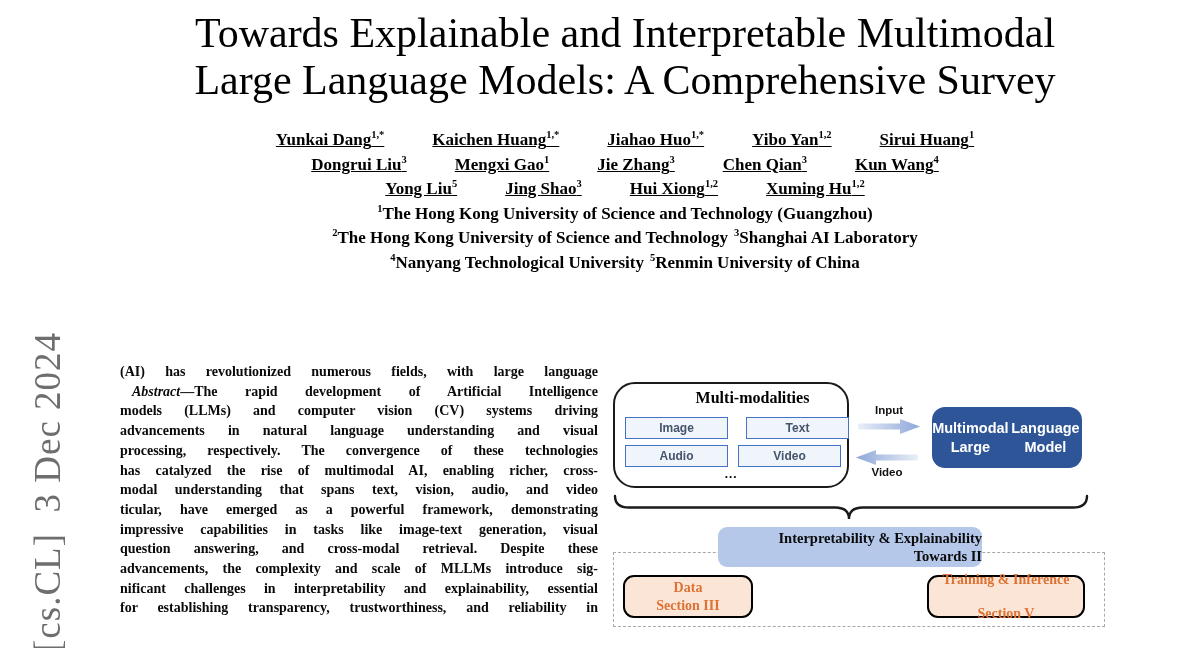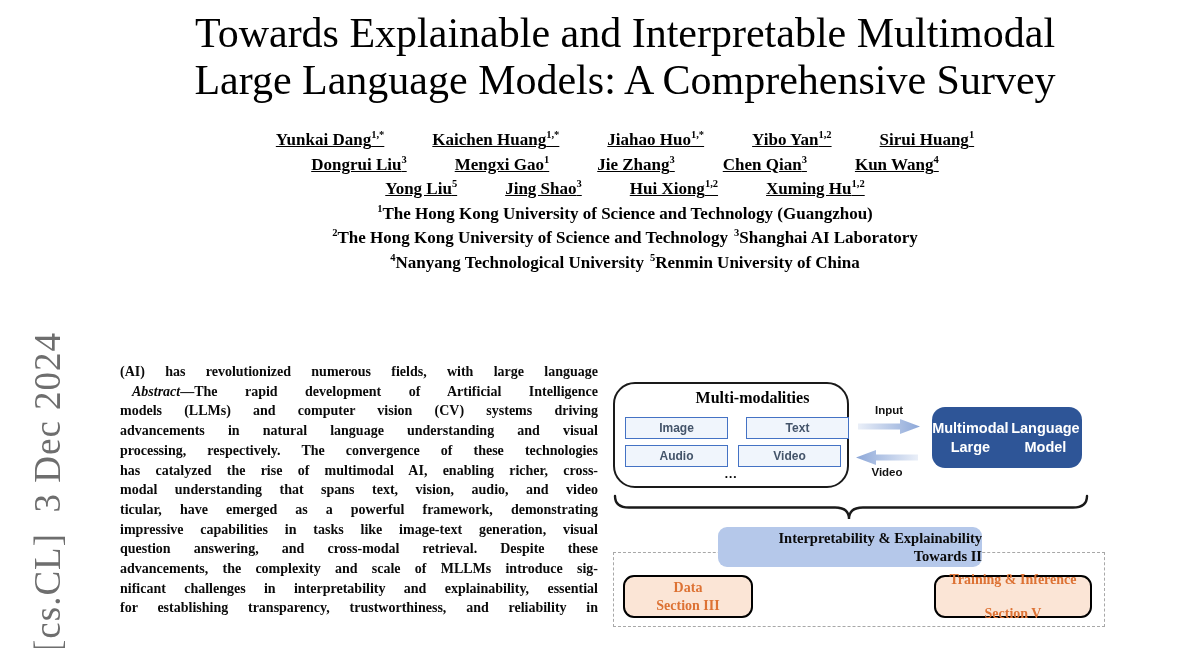--- a/index.html
+++ b/index.html
@@ -64,21 +64,21 @@
 
   .dashed-region{position:absolute;left:13px;top:212px;width:492px;height:75px;
     border:1.5px dashed #a8a8a8;box-sizing:border-box;z-index:1;}
 
   .sec{position:absolute;top:235px;height:43px;background:#fbe5d6;border:2px solid #000000;
     border-radius:11px;box-sizing:border-box;display:flex;flex-direction:column;
     justify-content:center;text-align:center;color:#dd7234;font-weight:bold;
     font-size:14px;line-height:18px;z-index:2;}
   .sec1{left:23px;width:130px;}
   .sec2{left:167px;width:148px;}
-  .sec3{left:334px;width:158px;gap:16px;}
+  .sec3{left:327px;width:158px;gap:16px;}
 </style>
 </head>
 <body>
 
 <div class="page">
 
   <div class="arxiv-stamp">[cs.CL]  3 Dec 2024</div>
 
   <div class="title">
     <div>Towards Explainable and Interpretable Multimodal</div>

